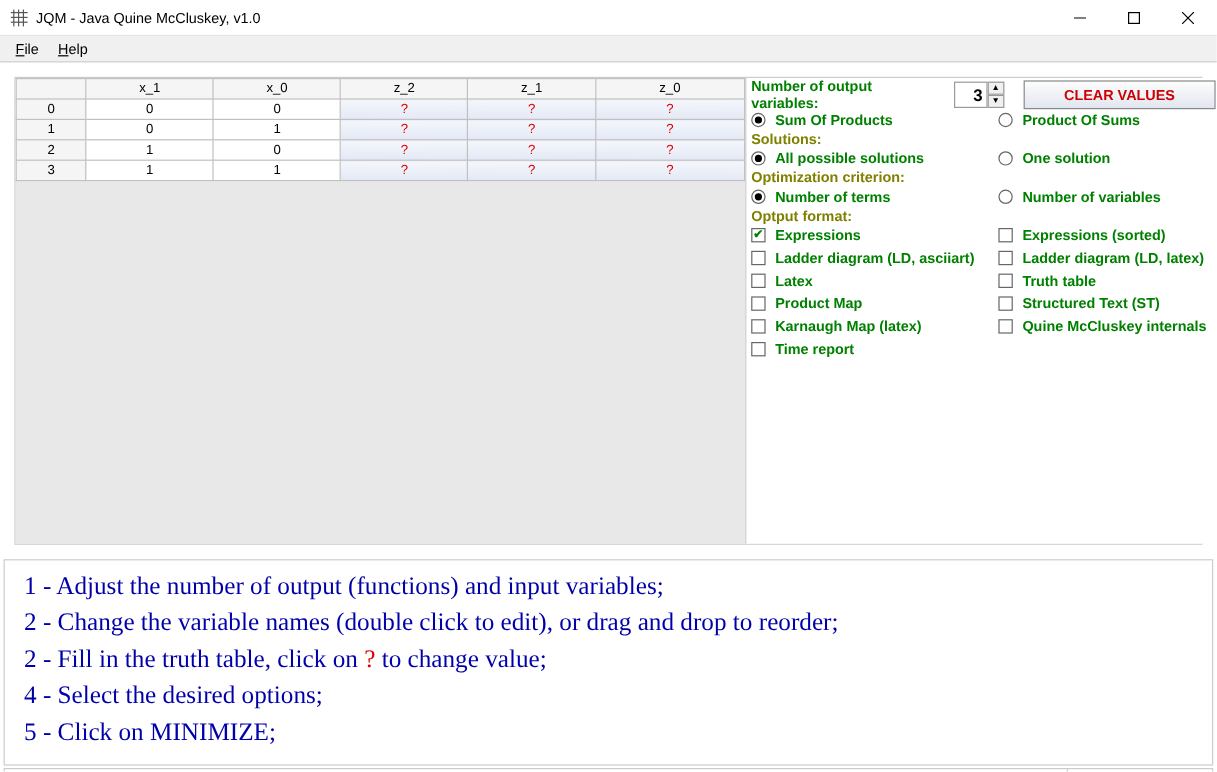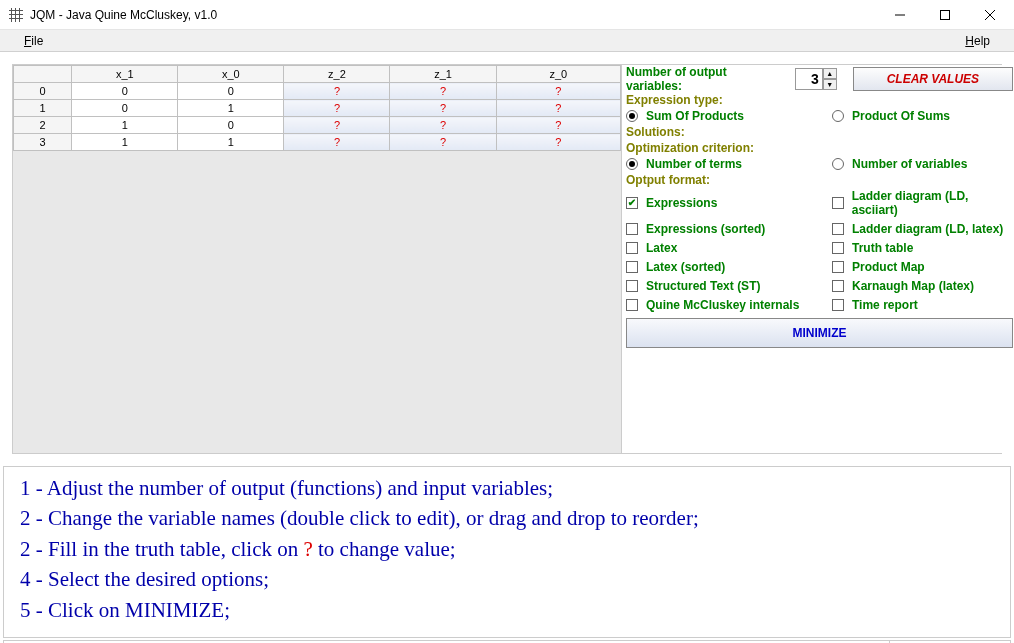--- a/index.html
+++ b/index.html
@@ -2,41 +2,41 @@
 <html><head>
 <meta charset="utf-8">
 <style>
 * { box-sizing: border-box; margin: 0; padding: 0; }
 body { font-family: "Segoe UI", Tahoma, sans-serif; font-size: 12px; background: #fff; width: 1014px; height: 643px; overflow: hidden; }
 .titlebar { height: 30px; background: #fff; display: flex; align-items: center; padding: 0 2px 0 8px; border-bottom: 1px solid #e5e5e5; }
 .titlebar .app-icon { width: 16px; height: 16px; margin-right: 6px; }
 .titlebar .title { flex: 1; font-size: 12px; }
 .titlebar .win-btns { display: flex; }
 .titlebar .win-btn { width: 45px; height: 29px; display: flex; align-items: center; justify-content: center; }
-.menubar { height: 22px; background: #f0f0f0; display: flex; align-items: center; padding: 0 16px; border-bottom: 1px solid #d0d0d0; justify-content: space-between; }
+.menubar { height: 22px; background: #f0f0f0; display: flex; align-items: center; padding: 0 5px; border-bottom: 1px solid #d0d0d0; }
 .menubar .menu-item { padding: 2px 8px; cursor: default; }
 .menubar .menu-item u { text-decoration: underline; }
 .main { display: flex; height: 390px; border: 1px solid #ccc; margin: 12px; }
 .left-panel { flex: 1; background: #e8e8e8; display: flex; flex-direction: column; }
 .table-container { background: #fff; }
 table { border-collapse: collapse; width: 608px; }
 th, td { border: 1px solid #c0c0c0; text-align: center; height: 17px; font-size: 11px; font-weight: normal; background: #fff; }
 th { background: #f5f5f5; }
 td.rowhdr { background: #f5f5f5; width: 60px; }
 td.q { color: #d00; background: linear-gradient(#f4f6fb, #e3e9f5); }
 .right-panel { width: 396px; background: #fff; border-left: 1px solid #ccc; display: flex; flex-direction: column; padding: 2px 4px; gap: 2px; }
 .row-ctrl { display: flex; align-items: center; height: 24px; gap: 16px; }
 .lbl-green { color: #008000; font-weight: bold; font-size: 12px; }
 .lbl-olive { color: #808000; font-weight: bold; font-size: 12px; }
 .spinner { display: flex; align-items: center; }
 .spinner input { width: 28px; height: 22px; text-align: right; font-size: 14px; font-weight: bold; border: 1px solid #999; padding-right: 3px; }
 .spinner .arrows { display: flex; flex-direction: column; }
 .spinner .arrow { width: 14px; height: 11px; border: 1px solid #999; background: #f0f0f0; font-size: 7px; display: flex; align-items: center; justify-content: center; line-height: 1; }
 .btn { height: 24px; border: 1px solid #888; background: linear-gradient(#fdfdfd, #e2e6ef); font-size: 12px; font-weight: bold; cursor: default; display: flex; align-items: center; justify-content: center; }
-.btn-clear { color: #c00; width: 178px; font-style: italic; }
+.btn-clear { color: #c00; width: 178px; }
 .btn-km { color: #000; width: 178px; }
 .opt-grid { display: grid; grid-template-columns: 200px 1fr; gap: 2px 6px; }
 .radio, .check { display: flex; align-items: center; gap: 8px; color: #008000; font-weight: bold; font-size: 12px; }
 .radio .r-ind { width: 12px; height: 12px; border: 1px solid #666; border-radius: 50%; display: flex; align-items: center; justify-content: center; background: #fff; }
 .radio .r-ind.sel::after { content: ""; width: 6px; height: 6px; background: #000; border-radius: 50%; }
 .check .c-ind { width: 12px; height: 12px; border: 1px solid #666; background: #fff; display: flex; align-items: center; justify-content: center; font-size: 10px; line-height: 1; }
 .btn-minimize { margin-top: 4px; height: 30px; color: #0000cc; font-weight: bold; border: 1px solid #888; background: linear-gradient(#f8f9fc, #dbe2f0); display: flex; align-items: center; justify-content: center; }
 .instructions { margin: 2px 3px; border: 1px solid #ccc; height: 172px; padding: 6px 16px; font-family: "Times New Roman", serif; font-size: 21px; color: #0000aa; line-height: 1.45; overflow: auto; }
 .instructions .qm { color: #d00; }
 .statusbar { height: 20px; border: 1px solid #ccc; margin: 0 3px 3px 3px; display: flex; }
@@ -141,33 +141,42 @@
       <div class="spinner">
         <input value="3" style="">
         <div class="arrows">
             <div class="arrow">▲</div>
             <div class="arrow">▼</div>
           </div>
       </div>
       <div class="btn btn-clear">CLEAR VALUES</div>
     </div>
 
-    <div class="lbl-olive">Expression type:</div>
     <div class="opt-grid">
       <div class="radio">
           <span class="r-ind sel"></span>
           <span>Sum Of Products</span>
         </div>
       <div class="radio">
           <span class="r-ind"></span>
           <span>Product Of Sums</span>
         </div>
     </div>
 
     <div class="lbl-olive">Solutions:</div>
+    <div class="opt-grid">
+      <div class="radio">
+          <span class="r-ind sel"></span>
+          <span>All possible solutions</span>
+        </div>
+      <div class="radio">
+          <span class="r-ind"></span>
+          <span>One solution</span>
+        </div>
+    </div>
 
     <div class="lbl-olive">Optimization criterion:</div>
     <div class="opt-grid">
       <div class="radio">
           <span class="r-ind sel"></span>
           <span>Number of terms</span>
         </div>
       <div class="radio">
           <span class="r-ind"></span>
           <span>Number of variables</span>
@@ -175,65 +184,60 @@
     </div>
 
     <div class="lbl-olive">Optput format:</div>
     <div class="opt-grid" style="row-gap:5px">
       <div class="check">
           <span class="c-ind">✔</span>
           <span>Expressions</span>
         </div>
       <div class="check">
           <span class="c-ind"></span>
+          <span>Expressions (sorted)</span>
+        </div>
+      <div class="check">
+          <span class="c-ind"></span>
           <span>Ladder diagram (LD, asciiart)</span>
         </div>
       <div class="check">
           <span class="c-ind"></span>
-          <span>Expressions (sorted)</span>
-        </div>
-      <div class="check">
-          <span class="c-ind"></span>
           <span>Ladder diagram (LD, latex)</span>
         </div>
       <div class="check">
           <span class="c-ind"></span>
           <span>Latex</span>
         </div>
       <div class="check">
           <span class="c-ind"></span>
           <span>Truth table</span>
         </div>
       <div class="check">
           <span class="c-ind"></span>
-          <span>Latex (sorted)</span>
-        </div>
-      <div class="check">
-          <span class="c-ind"></span>
           <span>Product Map</span>
         </div>
       <div class="check">
           <span class="c-ind"></span>
           <span>Structured Text (ST)</span>
         </div>
       <div class="check">
           <span class="c-ind"></span>
           <span>Karnaugh Map (latex)</span>
         </div>
       <div class="check">
           <span class="c-ind"></span>
           <span>Quine McCluskey internals</span>
         </div>
       <div class="check">
           <span class="c-ind"></span>
           <span>Time report</span>
         </div>
     </div>
 
-    <div class="btn-minimize">MINIMIZE</div>
   </div>
 </div>
 
 <div class="instructions">
   <div>1 - Adjust the number of output (functions) and input variables;</div>
   <div>2 - Change the variable names (double click to edit), or drag and drop to reorder;</div>
   <div><span>2 - Fill in the truth table, click on </span><span class="qm">?</span><span> to change value;</span></div>
   <div>4 - Select the desired options;</div>
   <div>5 - Click on MINIMIZE;</div>
 </div>

